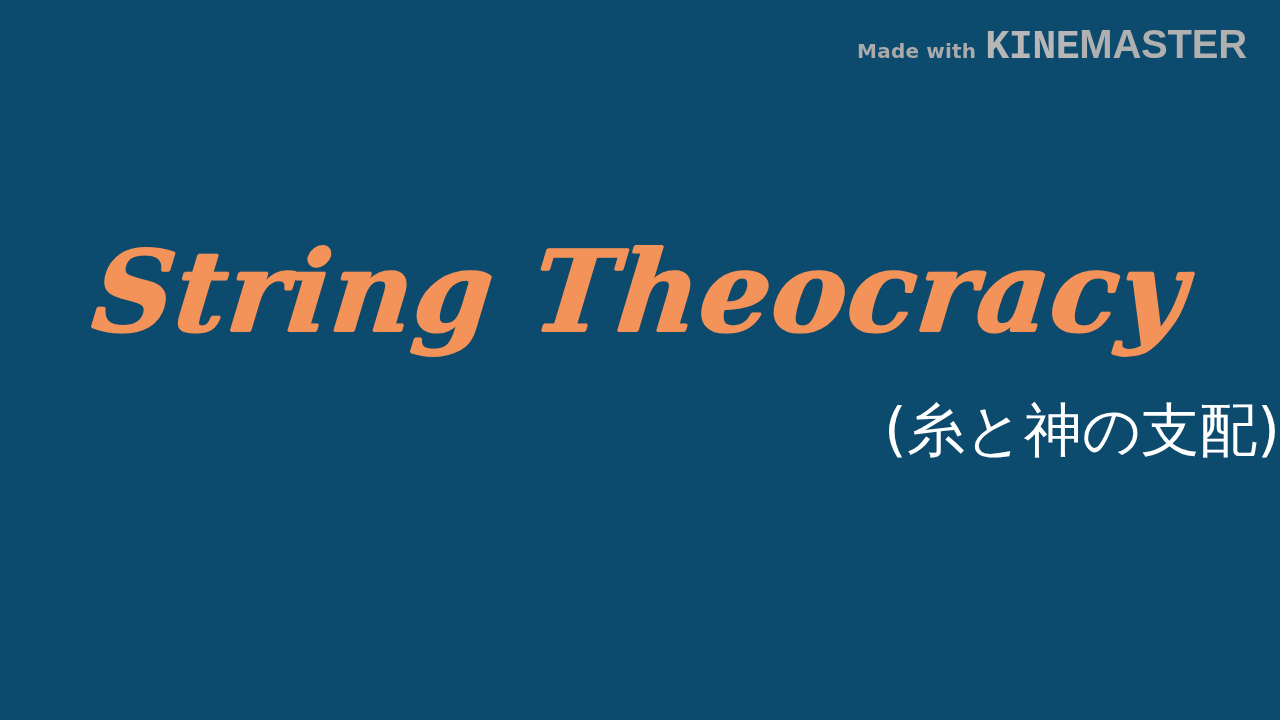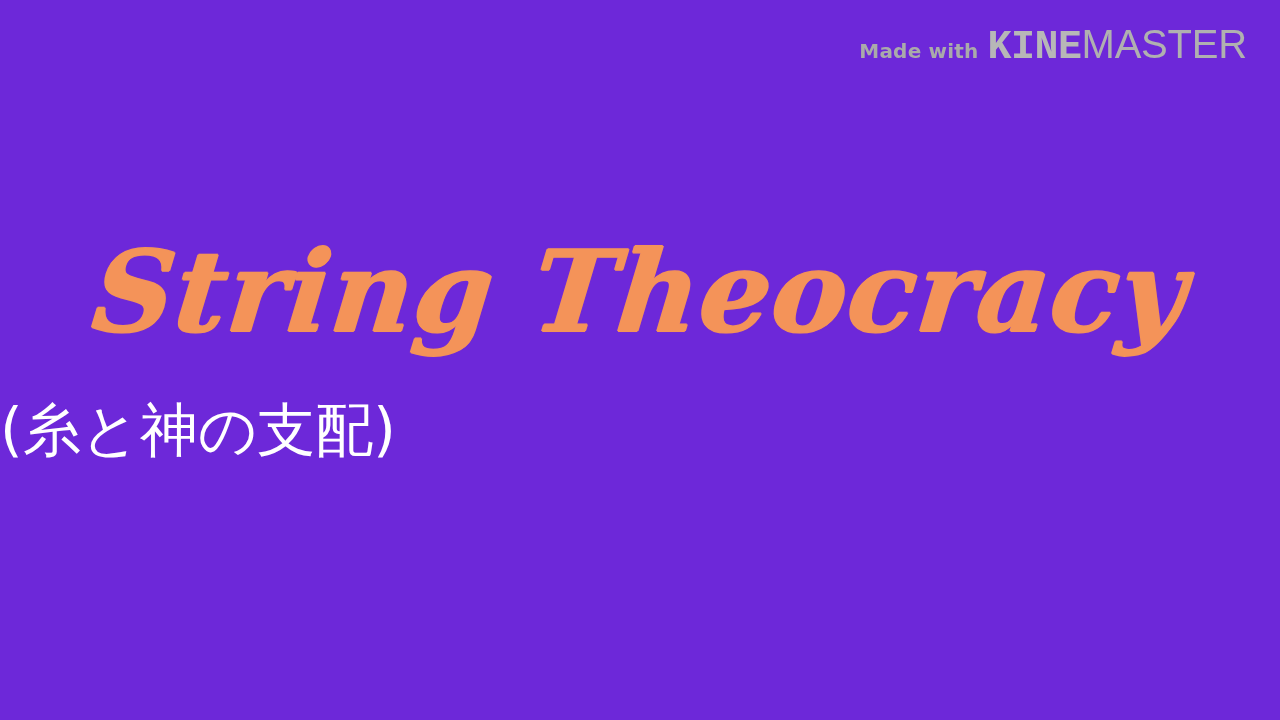--- a/index.html
+++ b/index.html
@@ -5,21 +5,21 @@
   html, body {
     margin: 0;
     padding: 0;
     background: #000000;
   }
 
   #screen {
     position: relative;
     width: 1280px;
     height: 720px;
-    background: #6d28d9;
+    background: #0c4a6e;
     overflow: hidden;
     font-family: "Liberation Sans", sans-serif;
   }
 
   
   .watermark {
     position: absolute;
     top: 24px;
     right: 33px;
     display: flex;
@@ -43,21 +43,21 @@
     font-size: 40px;
     font-weight: 700;
     letter-spacing: -0.5px;
     color: #b7b7b7;
     line-height: 1;
   }
 
   .wm-master {
     font-family: "Liberation Sans", sans-serif;
     font-size: 40px;
-    font-weight: 400;
+    font-weight: 700;
     letter-spacing: -0.2px;
     color: #b0b0b0;
     line-height: 1;
   }
 
   
   .title-block {
     position: absolute;
     left: 0;
     right: 0;
@@ -83,21 +83,21 @@
        0 0 2px rgba(244,147,89,0.55);
     white-space: nowrap;
   }
 
   
   .subtitle-block {
     position: absolute;
     left: 0;
     right: 0;
     top: 396px;
-    text-align: left;
+    text-align: right;
   }
 
   .subtitle-text {
     display: inline-block;
     font-family: "DejaVu Sans", "Liberation Sans", sans-serif;
     font-size: 58px;
     font-weight: 400;
     line-height: 1.2;
     color: #ffffff;
     letter-spacing: 0px;

